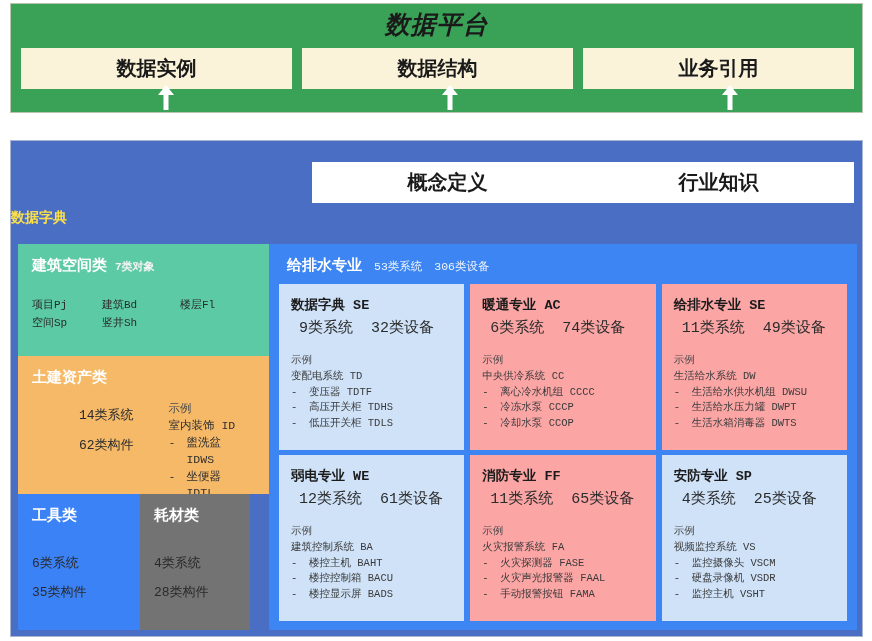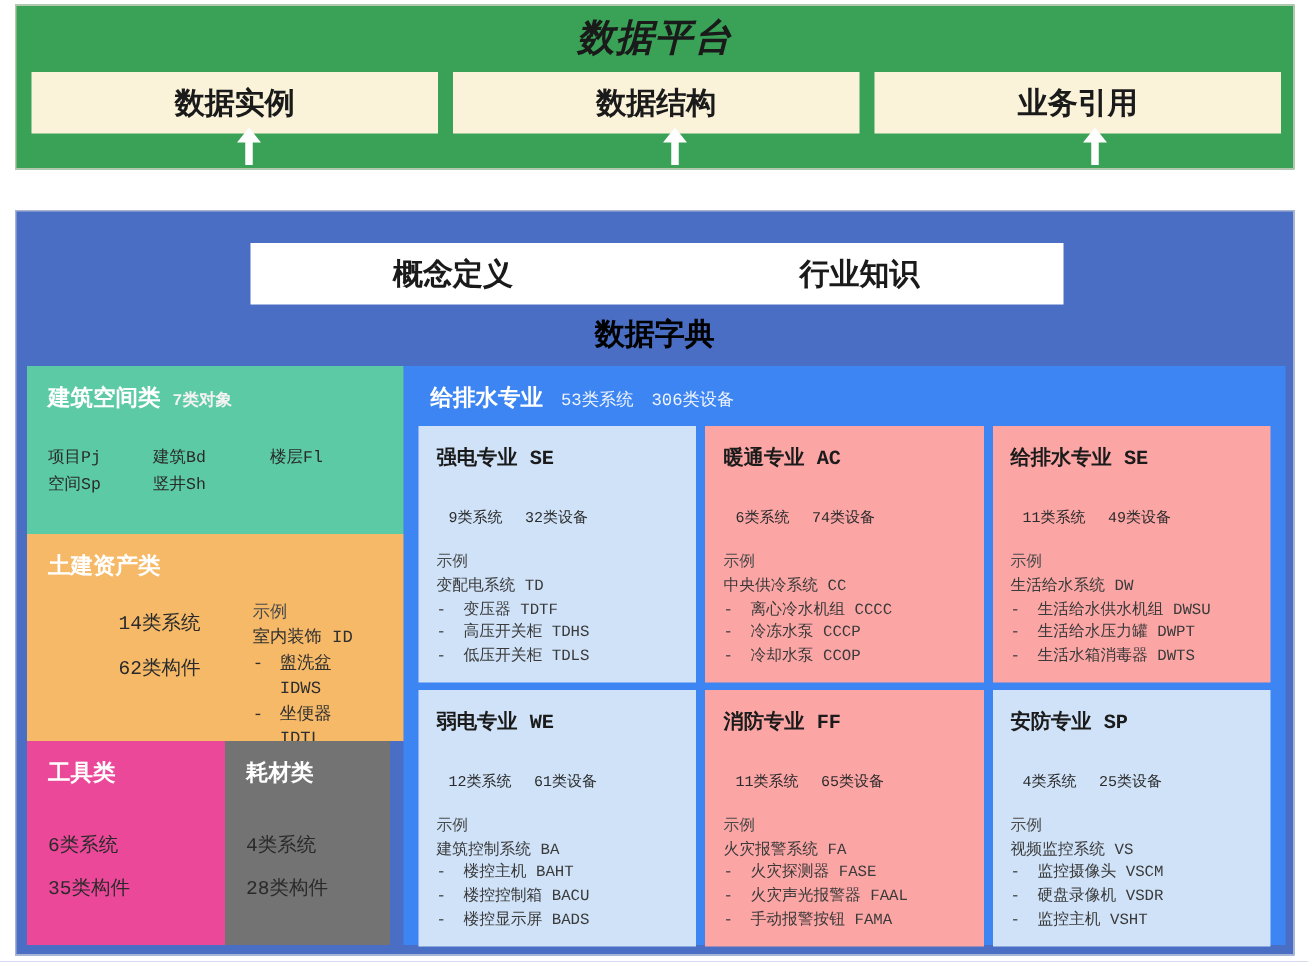--- a/index.html
+++ b/index.html
@@ -45,32 +45,31 @@
   
   .dict {
     position: absolute; left: 10px; top: 140px;
     width: 853px; height: 497px;
     background: #4a6ec4;
     border: 1px solid #a9b4d2;
   }
   .dict-cards {
     position: absolute; left: 10px; top: 21px;
     width: 833px; height: 41px;
-    display: flex; justify-content: center;
+    display: flex; justify-content: flex-end;
   }
   .dict-card {
     width: 271px; height: 41px;
     background: #ffffff;
     display: flex; align-items: center; justify-content: center;
     font-size: 20px; font-weight: bold; color: #1a1a1a;
   }
   .dict-title {
     position: absolute; left: 0; top: 68px; width: 100%;
-    text-align: center;
-    font-size: 20px; font-weight: bold; color: #000000;
+    font-size: 14px; font-weight: bold; color: #fde047;
   }
 
   
   .body-row {
     position: absolute; left: 7px; top: 103px;
     width: 839px; height: 386px;
     display: flex;
     font-family: Liberation Mono, monospace;
   }
 
@@ -94,21 +93,21 @@
   .blk-civil { background: #f5b968; height: 138px; }
   .civil-body { margin-top: 14px; display: flex; margin-left: 47px; }
   .civil-counts { width: 90px; font-size: 13px; color: #2a2a2a; line-height: 30px; }
   .civil-ex { font-size: 11.5px; color: #2f2f2f; line-height: 1.45; }
   .civil-ex .ex-lbl { color: #4a4a4a; }
   .civil-ex ul { list-style: none; margin-top: 1px; }
   .civil-ex li { display: flex; gap: 10px; }
   .civil-ex li .dash { width: 8px; }
 
   .lower-two { display: flex; height: 136px; }
-  .blk-tool { background: #ec4899; width: 132px; }
+  .blk-tool { background: #3b82f6; width: 122px; }
   .blk-cons { background: #737373; width: 110px; }
   .blk-tool .blk-title, .blk-cons .blk-title { font-size: 15px; }
   .cnt { margin-top: 24px; font-size: 13px; color: #2a2a2a; line-height: 29px; }
 
   
   .right-col {
     width: 588px; height: 386px;
     background: #3d85f2;
     padding: 9px 10px 10px 10px;
   }
@@ -122,21 +121,21 @@
     display: grid;
     grid-template-columns: repeat(3, 1fr);
     grid-template-rows: repeat(2, 1fr);
     gap: 5px 6px;
     height: 337px;
   }
   .cell { padding: 12px 12px 8px 12px; }
   .cell.light { background: #cfe2f8; }
   .cell.mid   { background: #fca5a5; }
   .cell-title { font-size: 13.5px; font-weight: bold; color: #1b1b1b; }
-  .cell-counts { margin-top: 24px; font-size: 10px; color: #2b2b2b; padding-left: 8px; }
+  .cell-counts { margin-top: 4px; font-size: 15px; color: #2b2b2b; padding-left: 8px; }
   .cell-counts span { margin-right: 9px; }
   .cell-ex { margin-top: 16px; font-size: 10.5px; color: #3a3a3a; line-height: 1.5; }
   .cell-ex .ex-lbl { color: #4a4a4a; }
   .cell-ex ul { list-style: none; }
   .cell-ex li { display: flex; gap: 11px; }
   .cell-ex li .dash { width: 7px; }
 </style>
 </head>
 <body>
 
@@ -251,21 +250,21 @@
       <div class="right-col">
         <div class="right-head">
           <span class="t">给排水专业</span>
           <span class="s">53类系统</span>
           <span class="s">306类设备</span>
         </div>
 
         <div class="grid6">
 
           <div class="cell light">
-            <div class="cell-title">强电专业 SE</div>
+            <div class="cell-title">数据字典 SE</div>
             <div class="cell-counts">
               <span>9类系统</span>
               <span>32类设备</span>
             </div>
             <div class="cell-ex">
               <div class="ex-lbl">示例</div>
               <div>变配电系统 TD</div>
               <ul>
                 <li>
                     <span class="dash">-</span>

